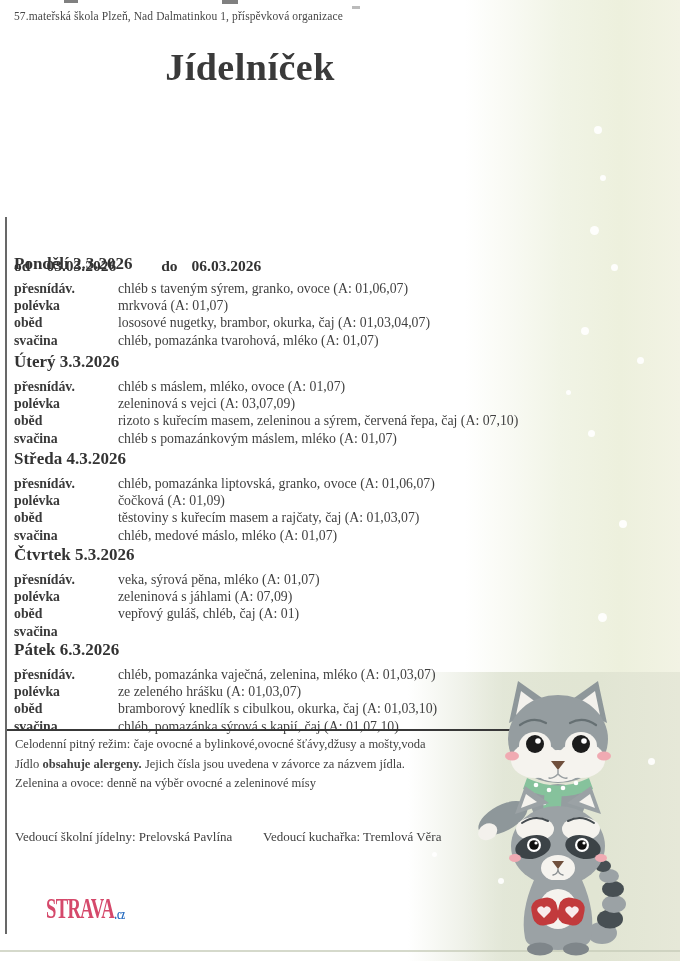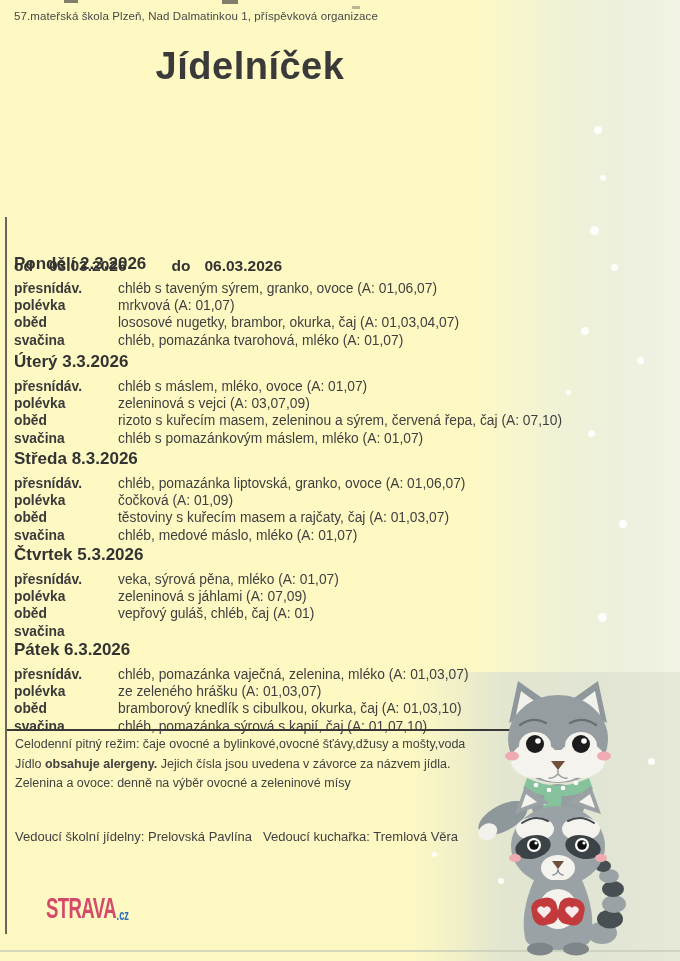--- a/index.html
+++ b/index.html
@@ -1,19 +1,19 @@
 <!DOCTYPE html>
 <html><head>
 <meta charset="utf-8">
 <style>
   html,body { margin:0; padding:0; background:#888; }
   .page {
     position:relative; width:680px; height:961px; margin:0 auto;
-    background:#fef9c3; overflow:hidden;
-    font-family:Liberation Sans, sans-serif; color:#3b3b3b;
+    background:#ffffff; overflow:hidden;
+    font-family:Liberation Serif, serif; color:#3b3b3b;
   }
   
   .tint-right {
     position:absolute; top:0; right:0; width:215px; height:100%;
     background:linear-gradient(to right, rgba(236,240,221,0) 0%, rgba(236,240,221,.75) 45%, #edf0dd 72%, #f2f3e4 100%);
   }
   .tint-bottom {
     position:absolute; left:408px; top:672px; width:272px; height:289px;
     background:linear-gradient(to right, rgba(221,226,208,0) 0%, rgba(221,226,208,.8) 35%, #e1e5d3 70%, #e6e8d8 100%);
   }
@@ -126,21 +126,21 @@
         <span class="lbl">oběd</span>
         <span class="val">rizoto s kuřecím masem, zeleninou a sýrem, červená řepa, čaj  (A: 07,10)</span>
       </div>
     <div class="mrow">
         <span class="lbl">svačina</span>
         <span class="val">chléb s pomazánkovým máslem, mléko  (A: 01,07)</span>
       </div>
   </div>
 
   <div class="day" style="top:449px">
-    <h2>Středa 8.3.2026</h2>
+    <h2>Středa 4.3.2026</h2>
     <div class="mrow">
         <span class="lbl">přesnídáv.</span>
         <span class="val">chléb, pomazánka liptovská, granko, ovoce  (A: 01,06,07)</span>
       </div>
     <div class="mrow">
         <span class="lbl">polévka</span>
         <span class="val">čočková  (A: 01,09)</span>
       </div>
     <div class="mrow">
         <span class="lbl">oběd</span>

